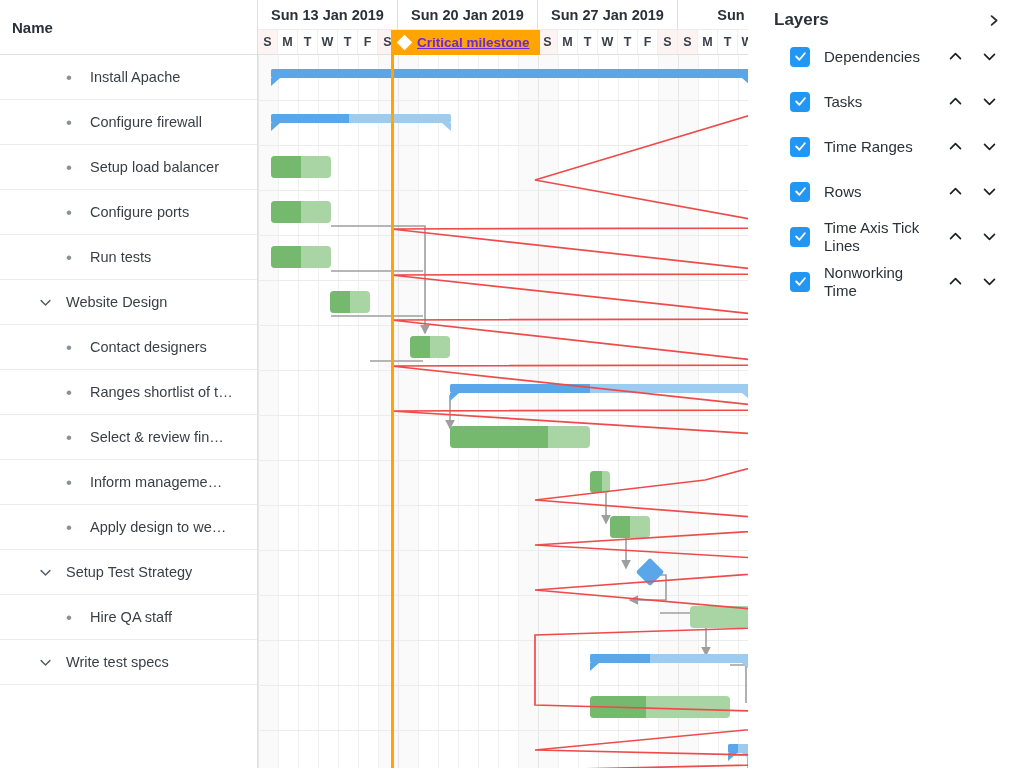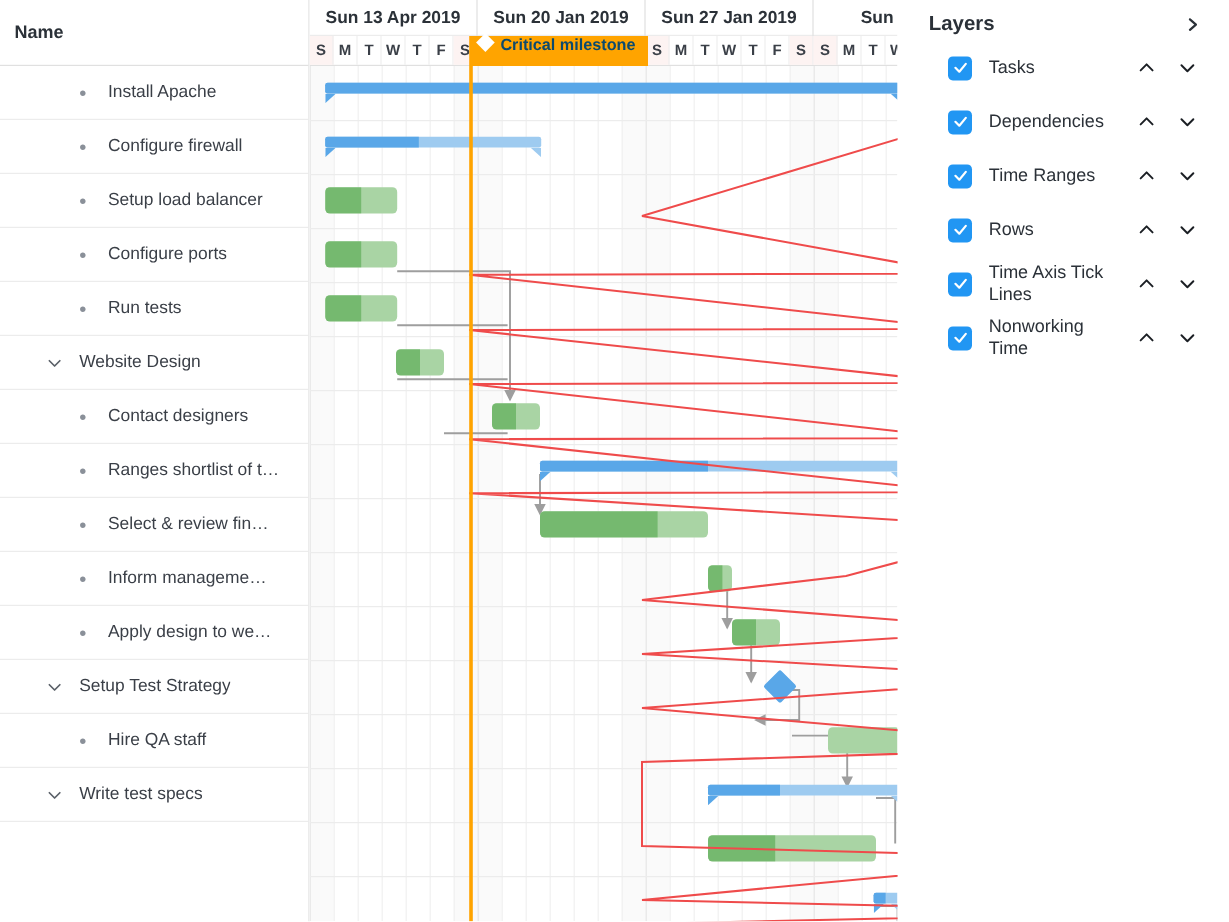--- a/index.html
+++ b/index.html
@@ -76,24 +76,24 @@
   #tl-body { position: absolute; top: 55px; left: 0; right: 0; bottom: 0; overflow: hidden; }
   .col-shade { position: absolute; top: 0; bottom: 0; width: 20px; background: #fafafa; }
   .col-line  { position: absolute; top: 0; bottom: 0; width: 1px; background: #f0f0f0; }
   .wk-line   { position: absolute; top: 0; bottom: 0; width: 1px; background: #e6e6e6; }
   .row-line  { position: absolute; left: 0; right: 0; height: 1px; background: #ececec; }
 
   
   #crit-tip {
     position: absolute; top: 30px; left: 133px;
     height: 25px; padding: 0 10px 0 8px;
-    background: #ffa400; color: #0c4a6e;
-    display: flex; gap: 7px;
+    background: #ffa400; color: #6d28d9;
+    display: flex; align-items: center; gap: 7px;
     font-size: 13.5px; font-weight: bold;
-    white-space: nowrap; z-index: 25;
+    white-space: nowrap; z-index: 25; text-decoration: underline;
   }
   .tip-diamond { width: 11px; height: 11px; background: #fff; transform: rotate(45deg); flex: 0 0 11px; }
 
   #today-line {
     position: absolute; top: 0; bottom: 0; left: 133px;
     width: 3px; background: #ffa400; z-index: 20;
   }
 
   
   .bar { position: absolute; height: 22px; border-radius: 4px; overflow: hidden; }
@@ -232,21 +232,21 @@
           </span>
           <span class="nm-text" style="padding-left:10px">Write test specs</span>
         </div>
       </div>
   </div>
 
   <div id="timeline">
 
     <div id="tl-header">
       <div id="week-row">
-          <div class="week-cell" style="left: 0px; width: 140px;">Sun 13 Apr 2019</div>
+          <div class="week-cell" style="left: 0px; width: 140px;">Sun 13 Jan 2019</div>
           <div class="week-cell" style="left: 140px; width: 140px;">Sun 20 Jan 2019</div>
           <div class="week-cell" style="left: 280px; width: 140px;">Sun 27 Jan 2019</div>
           <div class="week-cell" style="left: 420px; width: 140px;">Sun 03 F</div>
         </div>
       <div id="day-row">
           <div class="day-cell we" style="left: 0px;">S</div>
           <div class="day-cell" style="left: 20px;">M</div>
           <div class="day-cell" style="left: 40px;">T</div>
           <div class="day-cell" style="left: 60px;">W</div>
           <div class="day-cell" style="left: 80px;">T</div>
@@ -426,39 +426,39 @@
           </svg>
       </span>
     </div>
     <div id="layers-list">
         <div class="layer-row">
           <span class="cbx">
             <svg width="13" height="13" viewBox="0 0 24 24" fill="none" stroke="#fff" stroke-width="3.4" stroke-linecap="round" stroke-linejoin="round">
               <polyline points="4 12 10 18 20 6"></polyline>
             </svg>
           </span>
-          <span class="layer-label">Tasks</span>
+          <span class="layer-label">Dependencies</span>
           <span class="arrw">
             <svg width="17" height="17" viewBox="0 0 24 24" fill="none" stroke="currentColor" stroke-width="2.3" stroke-linecap="round" stroke-linejoin="round">
               <polyline points="5 15 12 8 19 15"></polyline>
             </svg>
           </span>
           <span class="arrw">
             <svg width="17" height="17" viewBox="0 0 24 24" fill="none" stroke="currentColor" stroke-width="2.3" stroke-linecap="round" stroke-linejoin="round">
               <polyline points="5 9 12 16 19 9"></polyline>
             </svg>
           </span>
         </div>
         <div class="layer-row">
           <span class="cbx">
             <svg width="13" height="13" viewBox="0 0 24 24" fill="none" stroke="#fff" stroke-width="3.4" stroke-linecap="round" stroke-linejoin="round">
               <polyline points="4 12 10 18 20 6"></polyline>
             </svg>
           </span>
-          <span class="layer-label">Dependencies</span>
+          <span class="layer-label">Tasks</span>
           <span class="arrw">
             <svg width="17" height="17" viewBox="0 0 24 24" fill="none" stroke="currentColor" stroke-width="2.3" stroke-linecap="round" stroke-linejoin="round">
               <polyline points="5 15 12 8 19 15"></polyline>
             </svg>
           </span>
           <span class="arrw">
             <svg width="17" height="17" viewBox="0 0 24 24" fill="none" stroke="currentColor" stroke-width="2.3" stroke-linecap="round" stroke-linejoin="round">
               <polyline points="5 9 12 16 19 9"></polyline>
             </svg>
           </span>

